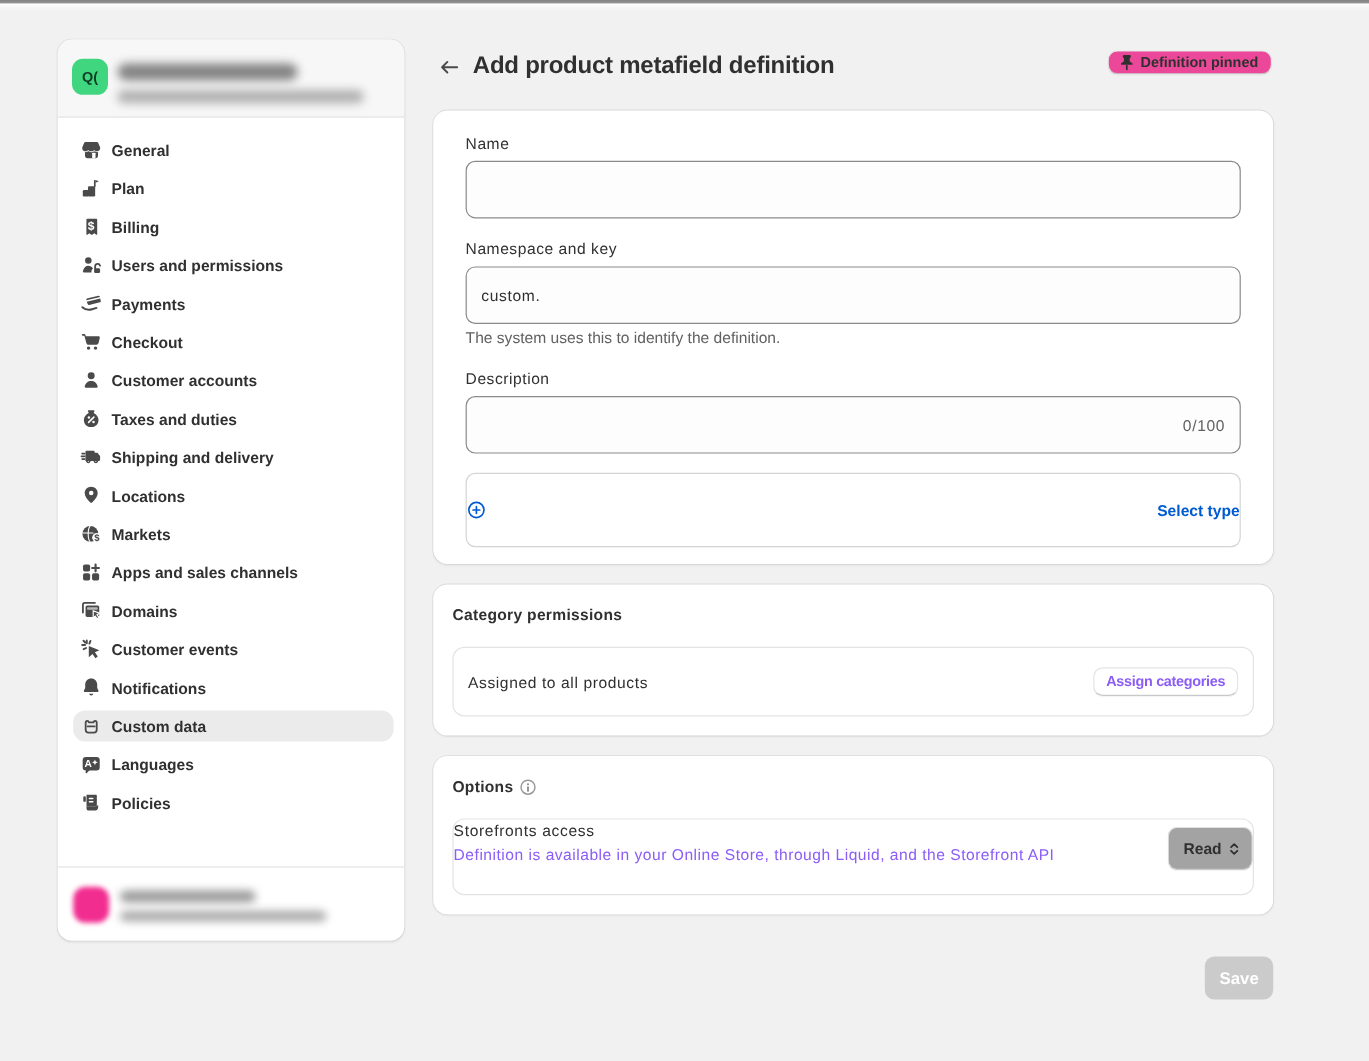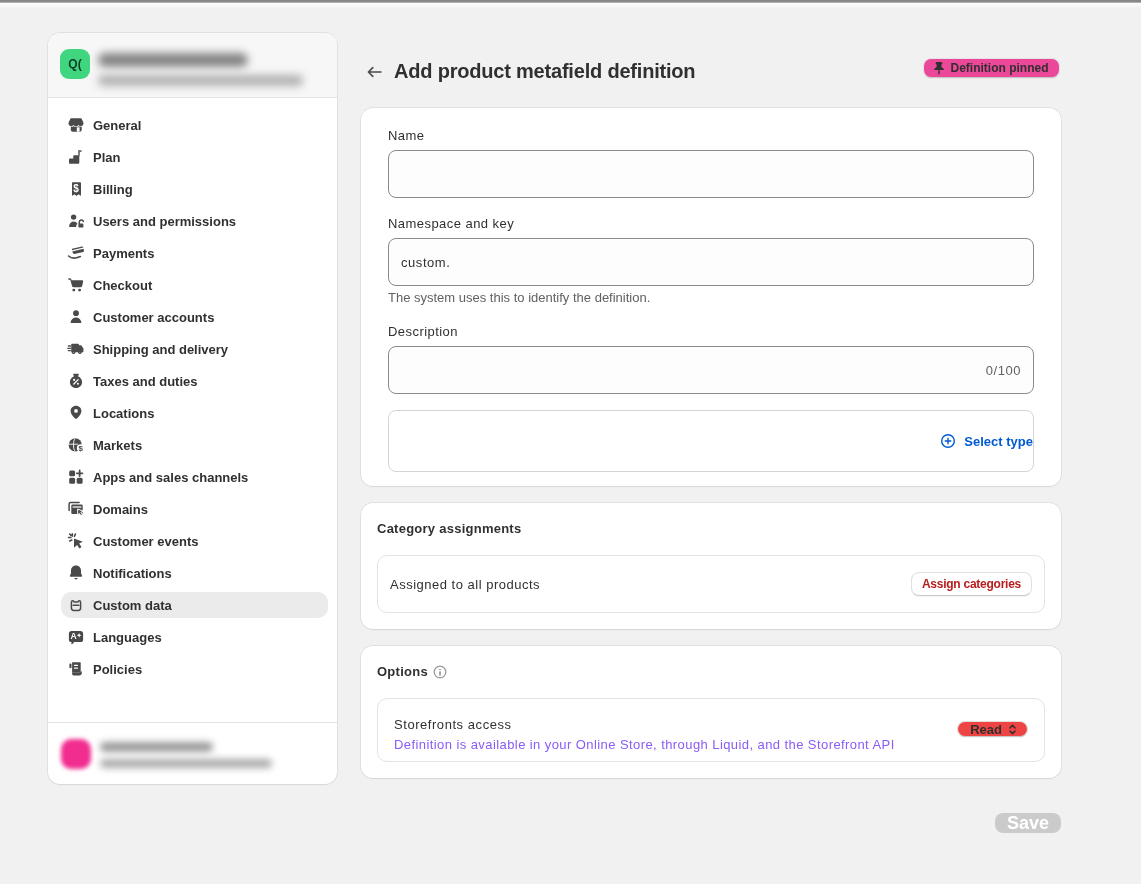--- a/index.html
+++ b/index.html
@@ -44,21 +44,21 @@
 .side-foot {
   position:absolute; left:0; right:0; bottom:0; height:62px;
   border-top:1px solid #e3e3e3; display:flex; align-items:center; padding:0 13px;
 }
 .pav { width:30px; height:30px; border-radius:10px; background:#f12d90; filter:blur(2px); flex:0 0 auto; }
 .foot-txt { margin-left:9px; }
 .blur-fname { width:113px; height:10px; border-radius:5px; background:#9a9a9a; filter:blur(3.5px); margin:2px 0 7px; }
 .blur-fmail { width:172px; height:9px; border-radius:5px; background:#ababab; filter:blur(3.5px); }
 
 
-.main { position:absolute; left:361px; top:49px; width:700px; }
+.main { position:absolute; left:361px; top:33px; width:700px; }
 .page-head { position:relative; height:59px; }
 .back { position:absolute; left:5px; top:15px; }
 h1 { position:absolute; left:33px; top:11px; font-size:20px; font-weight:bold; color:#303030; letter-spacing:-0.2px; white-space:nowrap; }
 .pin-btn {
   position:absolute; right:1px; top:9px; height:20px; padding:0 10.5px 0 9px;
   background:#ec4899; border:1px solid #e3e3e3; border-bottom-color:#c9c9c9; border-radius:8px;
   box-shadow:0 1px 0 rgba(0,0,0,.04);
   display:flex; align-items:center; gap:6px;
   font-size:12px; font-weight:bold; color:#303030;
 }
@@ -71,50 +71,50 @@
 .lbl { font-size:13px; color:#303030; line-height:20px; margin-bottom:4px; letter-spacing:0.45px; }
 .inp {
   height:48px; border:1px solid #8a8a8a; border-radius:8px; background:#fdfdfd;
   display:flex; align-items:center; padding:0 12px; font-size:13px; color:#303030; letter-spacing:0.55px;
 }
 .inp .count { margin-left:auto; color:#616161; }
 .help { font-size:13px; color:#616161; line-height:16px; margin-top:4px; }
 .gap16 { height:16px; }
 .select-type {
   height:62px; border:1px solid #d4d4d4; border-radius:8px;
-  display:flex; align-items:center; justify-content:flex-end; gap:8px;
+  display:flex; align-items:center; justify-content:space-between; gap:8px;
   font-size:13px; font-weight:bold; color:#005bd3;
 }
 .card h2 { font-size:13px; font-weight:bold; color:#303030; line-height:20px; letter-spacing:0.25px; }
 .inner-box {
   border:1px solid #e3e3e3; border-radius:10px; margin-top:16px;
   display:flex; align-items:center; padding:0 12px;
 }
 .box1 { height:58px; }
 .box1 .txt { font-size:13px; color:#303030; letter-spacing:0.5px; }
 .btn-sec {
   margin-left:auto; height:24px; padding:0 10px; background:#fff;
   border:1px solid #e0e0e0; border-bottom-color:#c9c9c9; border-radius:8px;
   box-shadow:0 1px 0 rgba(0,0,0,.04);
-  display:flex; align-items:center; font-size:12px; font-weight:bold; color:#b91c1c; letter-spacing:-0.25px;
+  display:flex; align-items:center; font-size:12px; font-weight:bold; color:#8b5cf6; letter-spacing:-0.25px;
 }
 .h2row { display:flex; align-items:center; gap:5px; }
-.box2 { height:64px; padding:16px; align-items:flex-start; }
+.box2 { height:64px; padding:0; align-items:flex-start; }
 .box2 .tcol { line-height:20px; font-size:13px; letter-spacing:0.55px; }
 .box2 .tcol .sub { color:#8b5cf6; letter-spacing:0.42px; }
 .read-btn {
-  margin-left:auto; margin-top:6px; height:16px; padding:0 8px 0 12px; background:#ef4444;
+  margin-left:auto; margin-top:6px; height:36px; padding:0 8px 0 12px; background:#a3a3a3;
   border:1px solid #e0e0e0; border-bottom-color:#c9c9c9; border-radius:8px;
   box-shadow:0 1px 0 rgba(0,0,0,.04);
   display:flex; align-items:center; gap:4px; font-size:13px; font-weight:bold; color:#303030;
 }
 .save-row { display:flex; justify-content:flex-end; margin-top:35px; }
 .save {
-  height:20px; padding:0 12px; background:#cbcbcb; color:#fff;
-  font-size:18px; font-weight:bold; border-radius:8px;
+  height:36px; padding:0 12px; background:#cbcbcb; color:#fff;
+  font-size:14px; font-weight:bold; border-radius:8px;
   display:flex; align-items:center;
 }
 </style>
 </head>
 <body>
 <div class="topbar"></div>
 
 <div class="sidebar">
   <div class="side-head">
     <div class="avatar">Q(</div>
@@ -164,38 +164,38 @@
             <circle cx="7.8" cy="15.1" r="1.45" fill="#4a4a4a"></circle>
             <circle cx="13.6" cy="15.1" r="1.45" fill="#4a4a4a"></circle>
           </svg>
         </span>Checkout</div>
     <div class="mi"><span class="ic">
           <svg width="20" height="20" viewBox="0 0 20 20">
             <circle cx="10" cy="6.2" r="2.9" fill="#4a4a4a"></circle>
             <path fill="#4a4a4a" d="M4.6 15.1c.6-3 2.8-4.7 5.4-4.7s4.8 1.7 5.4 4.7c.1.5-.3 1-.8 1H5.4c-.5 0-.9-.5-.8-1z"></path>
           </svg>
         </span>Customer accounts</div>
+    <div class="mi"><span class="ic">
+          <svg width="20" height="20" viewBox="0 0 20 20">
+            <path fill="#4a4a4a" d="M7.9 2.8h4.2c.5 0 .82.52.6.97l-.68 1.4c2.5 1.2 4.08 3.35 4.08 5.75 0 3.55-2.7 6-6.1 6s-6.1-2.45-6.1-6c0-2.4 1.58-4.55 4.08-5.75l-.68-1.4c-.22-.45.1-.97.6-.97z"></path>
+            <path fill="none" stroke="#fff" stroke-width="1.3" stroke-linecap="round" d="M12.2 8.6l-4.4 4.4"></path>
+            <circle cx="8.1" cy="8.9" r="1.05" fill="#fff"></circle>
+            <circle cx="11.9" cy="12.7" r="1.05" fill="#fff"></circle>
+          </svg>
+        </span>Taxes and duties</div>
     <div class="mi"><span class="ic">
           <svg width="20" height="20" viewBox="0 0 20 20">
             <path fill="#4a4a4a" d="M6.2 4.7h5.7c.55 0 1 .45 1 1v.6h1.8c.31 0 .6.14.8.38l1.7 2.2c.14.18.22.4.22.62v2.63c0 .55-.45 1-1 1h-.48a2.05 2.05 0 0 1-4 0H9.6a2.05 2.05 0 0 1-4 0h-.4V5.7c0-.55.45-1 1-1z"></path>
             <circle cx="7.6" cy="13.6" r="1.35" fill="#4a4a4a"></circle>
             <circle cx="13.9" cy="13.6" r="1.35" fill="#4a4a4a"></circle>
             <circle cx="7.6" cy="13.6" r="0.45" fill="#fff"></circle>
             <circle cx="13.9" cy="13.6" r="0.45" fill="#fff"></circle>
             <path fill="none" stroke="#4a4a4a" stroke-width="1.3" stroke-linecap="round" d="M2.4 7h2.1M1.8 9.3h2.7M2.4 11.6h2.1"></path>
           </svg>
         </span>Shipping and delivery</div>
-    <div class="mi"><span class="ic">
-          <svg width="20" height="20" viewBox="0 0 20 20">
-            <path fill="#4a4a4a" d="M7.9 2.8h4.2c.5 0 .82.52.6.97l-.68 1.4c2.5 1.2 4.08 3.35 4.08 5.75 0 3.55-2.7 6-6.1 6s-6.1-2.45-6.1-6c0-2.4 1.58-4.55 4.08-5.75l-.68-1.4c-.22-.45.1-.97.6-.97z"></path>
-            <path fill="none" stroke="#fff" stroke-width="1.3" stroke-linecap="round" d="M12.2 8.6l-4.4 4.4"></path>
-            <circle cx="8.1" cy="8.9" r="1.05" fill="#fff"></circle>
-            <circle cx="11.9" cy="12.7" r="1.05" fill="#fff"></circle>
-          </svg>
-        </span>Taxes and duties</div>
     <div class="mi"><span class="ic">
           <svg width="20" height="20" viewBox="0 0 20 20">
             <path fill="#4a4a4a" d="M10 2.7c3 0 5.4 2.35 5.4 5.25 0 2.2-1.5 4.65-4.45 7.5a1.35 1.35 0 0 1-1.9 0C6.1 12.6 4.6 10.15 4.6 7.95 4.6 5.05 7 2.7 10 2.7z"></path>
             <circle cx="10" cy="7.9" r="1.9" fill="#fff"></circle>
           </svg>
         </span>Locations</div>
     <div class="mi"><span class="ic">
           <svg width="20" height="20" viewBox="0 0 20 20">
             <circle cx="9.3" cy="9.9" r="6.6" fill="#4a4a4a"></circle>
             <path fill="none" stroke="#fff" stroke-width="0.9" d="M9.3 3.3c-2.4 1.8-2.4 11.4 0 13.2M2.7 9.2h9.2"></path>
@@ -294,21 +294,21 @@
     <div class="select-type">
         <svg width="16" height="16" viewBox="0 0 16 16">
           <circle cx="8" cy="8" r="6.3" fill="none" stroke="#005bd3" stroke-width="1.4"></circle>
           <path fill="none" stroke="#005bd3" stroke-width="1.4" stroke-linecap="round" d="M8 5.2v5.6M5.2 8h5.6"></path>
         </svg> 
         <span>Select type</span>
       </div>
   </div>
 
   <div class="card">
-    <h2>Category assignments</h2>
+    <h2>Category permissions</h2>
     <div class="inner-box box1">
       <span class="txt">Assigned to all products</span>
       <span class="btn-sec">Assign categories</span>
     </div>
   </div>
 
   <div class="card">
     <div class="h2row">
         <h2>Options</h2> 
         <svg width="14" height="14" viewBox="0 0 14 14">

